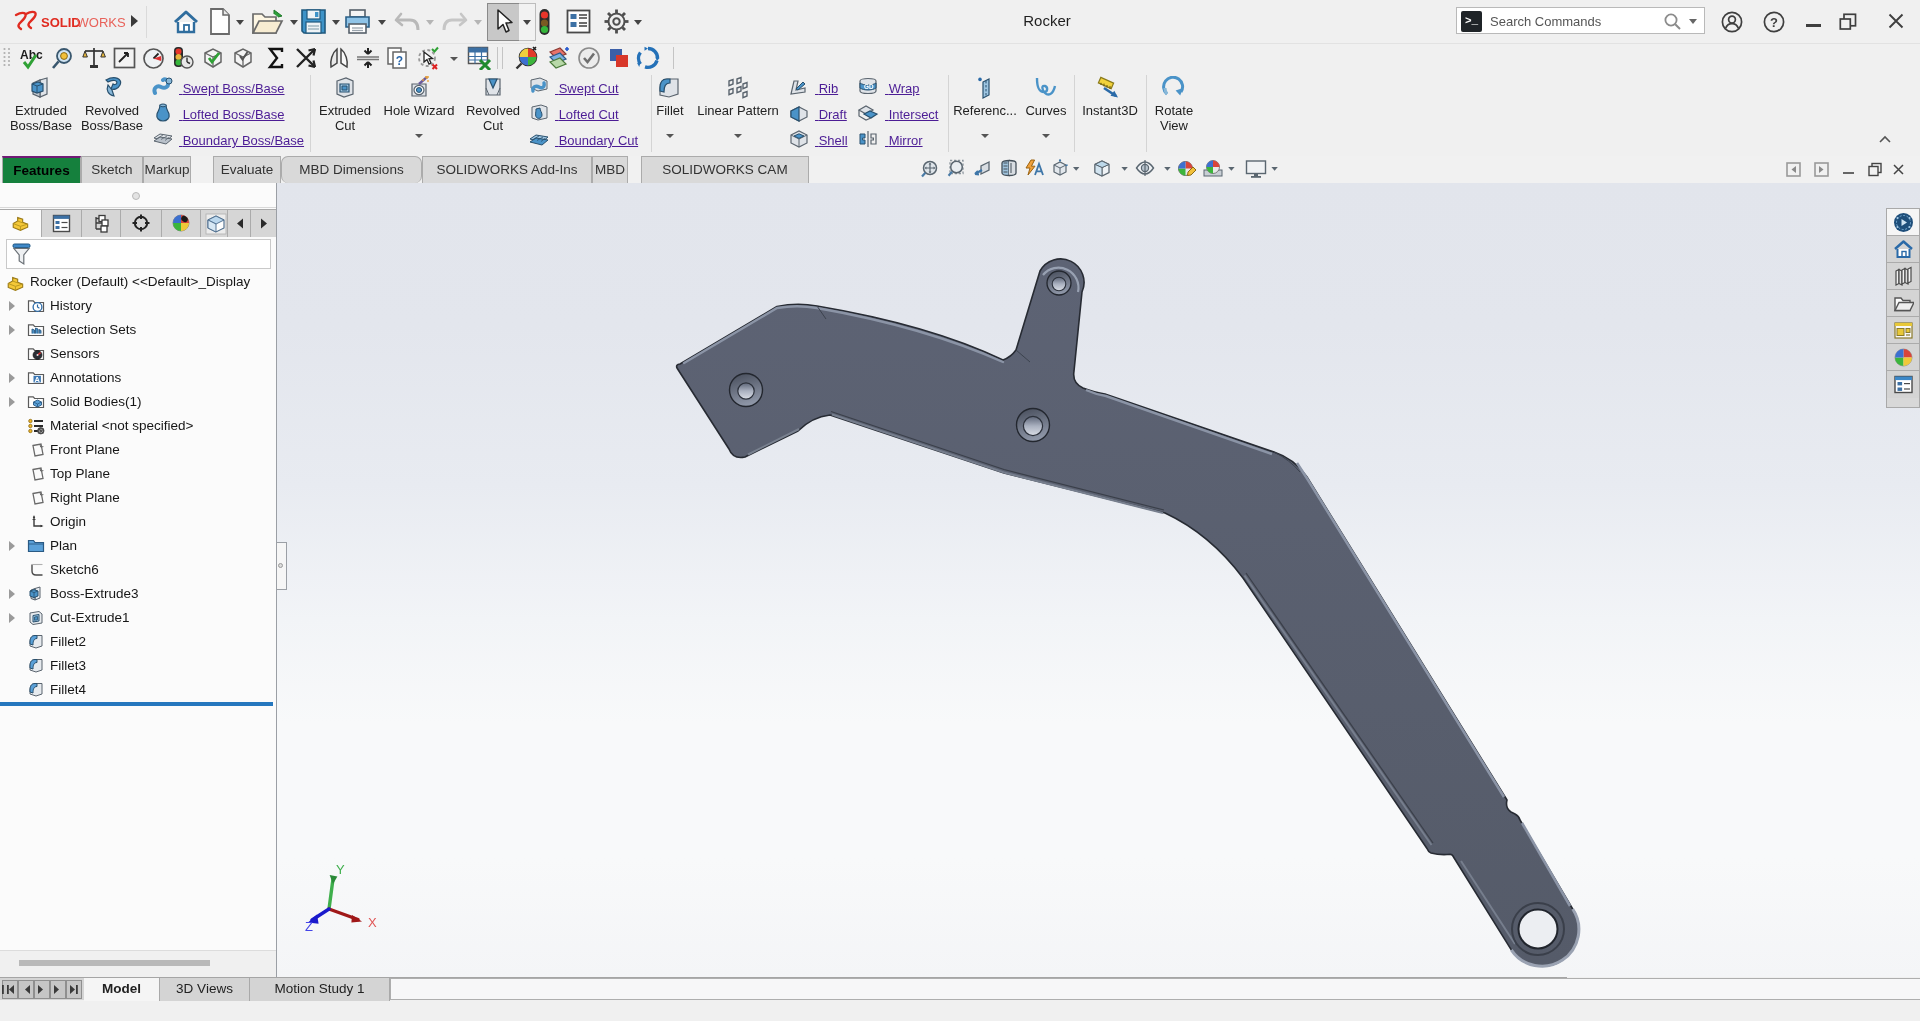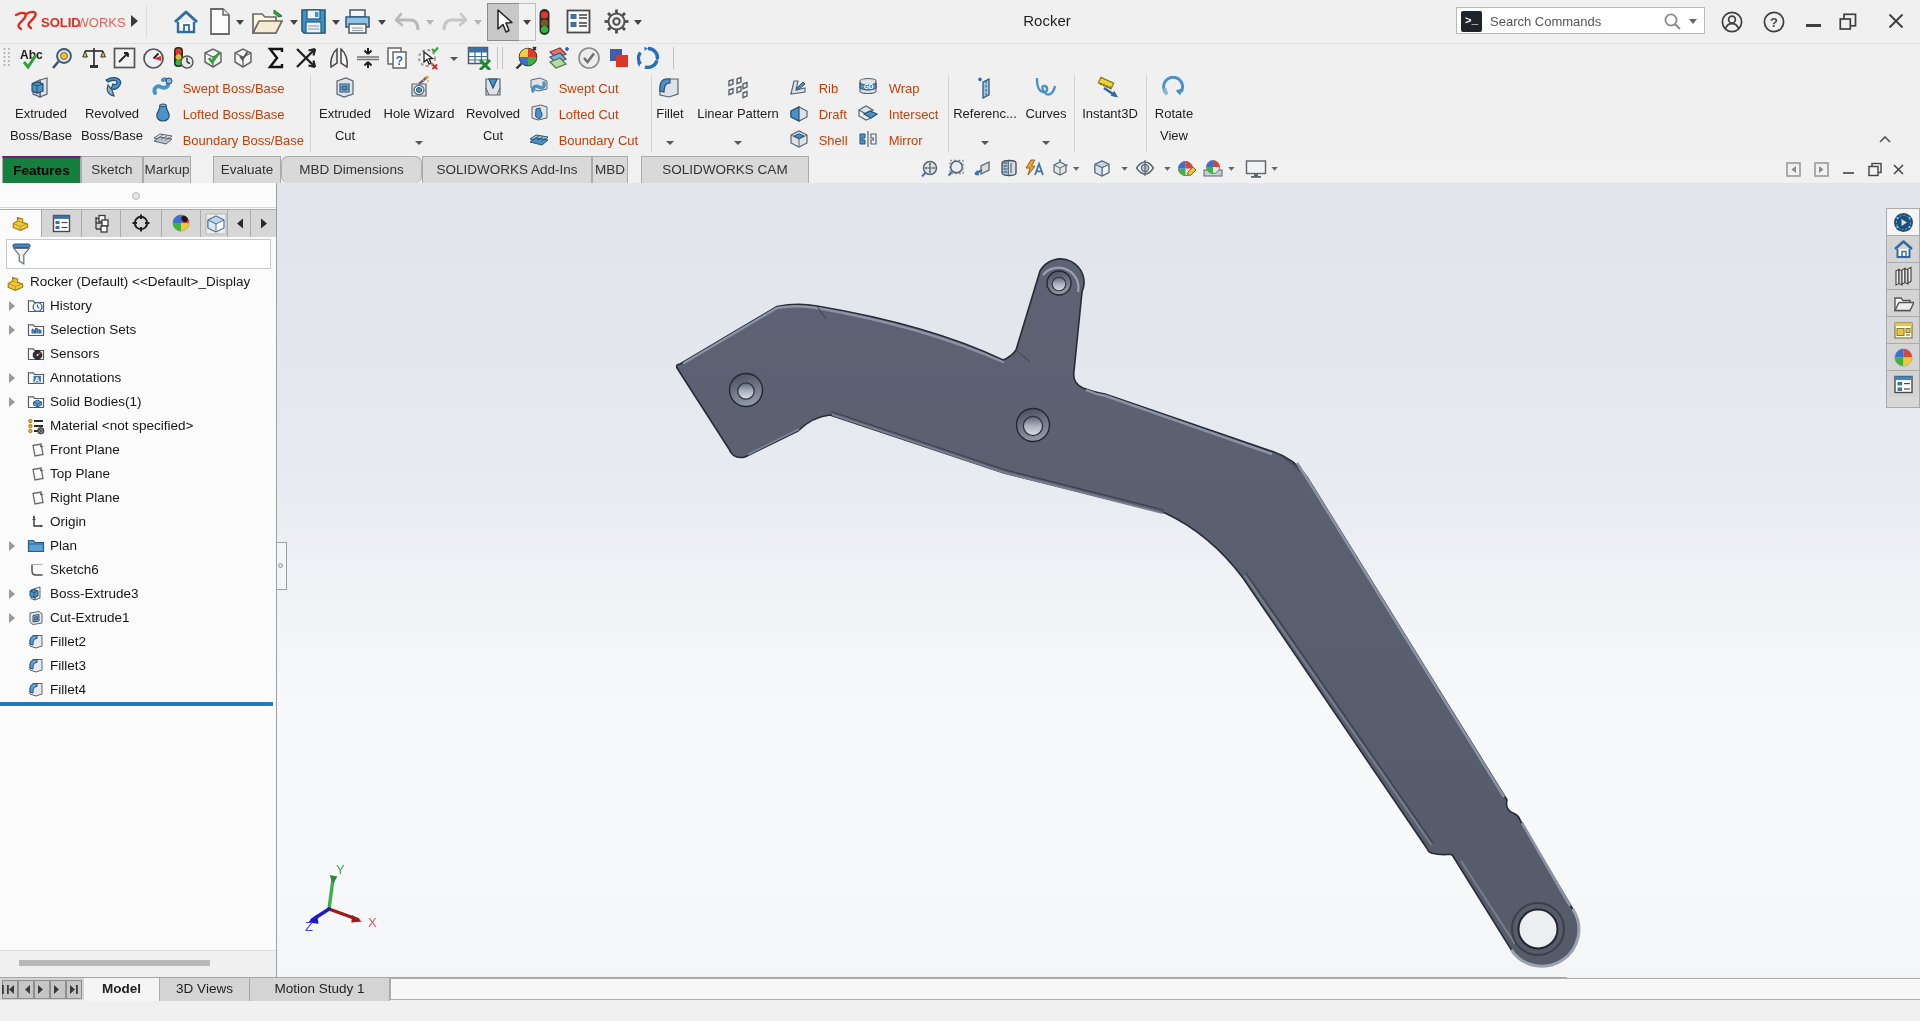--- a/index.html
+++ b/index.html
@@ -13,22 +13,22 @@
 .ddarrow{width:0;height:0;border-left:4px solid transparent;border-right:4px solid transparent;border-top:5px solid #444;display:inline-block;}
 #searchbox{position:absolute;left:1456px;top:7px;width:249px;height:27px;background:#fff;border:1px solid #b9b9b9;}
 #searchbox .sicon{position:absolute;left:4px;top:3px;width:21px;height:21px;background:#1f2428;border-radius:2px;color:#fff;font-size:11px;font-weight:bold;line-height:21px;text-align:center;font-family:"Liberation Mono",monospace;}
 #searchbox .stext{position:absolute;left:33px;top:6px;font-size:13px;color:#555;}
 
 #quickbar{position:absolute;left:0;top:44px;width:1920px;height:28px;background:#f0f0f0;}
 
 #ribbon{position:absolute;left:0;top:72px;width:1920px;height:84px;background:#f0f0f0;}
 .rib-sep{position:absolute;top:3px;height:77px;width:1px;background:#d4d4d4;}
 .bigbtn{position:absolute;top:2px;text-align:center;font-size:13px;color:#222;}
-.bigbtn .lbl{line-height:22px;}
-.smallrow{position:absolute;font-size:13px;color:#c2410c;white-space:nowrap;}
+.bigbtn .lbl{line-height:15px;}
+.smallrow{position:absolute;font-size:13px;color:#4c1d95;white-space:nowrap;text-decoration:underline;}
 .smallrow svg{vertical-align:-4px;margin-right:5px;}
 .caret{width:0;height:0;border-left:4px solid transparent;border-right:4px solid transparent;border-top:4px solid #555;display:inline-block;}
 
 #tabrow{position:absolute;left:0;top:156px;width:1920px;height:27px;background:#f1f1f1;}
 .dtab{position:absolute;top:0px;height:27px;background:#d9d9d9;border:1px solid #ababab;border-bottom:none;font-size:13.5px;color:#333;text-align:center;line-height:26px;}
 .dtab.active{background:#15803d;font-weight:bold;color:#000;border-top:2px solid #701a75;}
 
 #main{position:absolute;left:0;top:183px;width:1920px;height:794px;}
 #viewport{position:absolute;left:277px;top:0;width:1643px;height:794px;
  background:linear-gradient(180deg,#e2e5ec 0%,#e3e6ed 18%,#e8ebf1 38%,#f2f4f7 55%,#f8f9fa 68%,#f8f9fa 85%,#f4f5f7 100%);}

